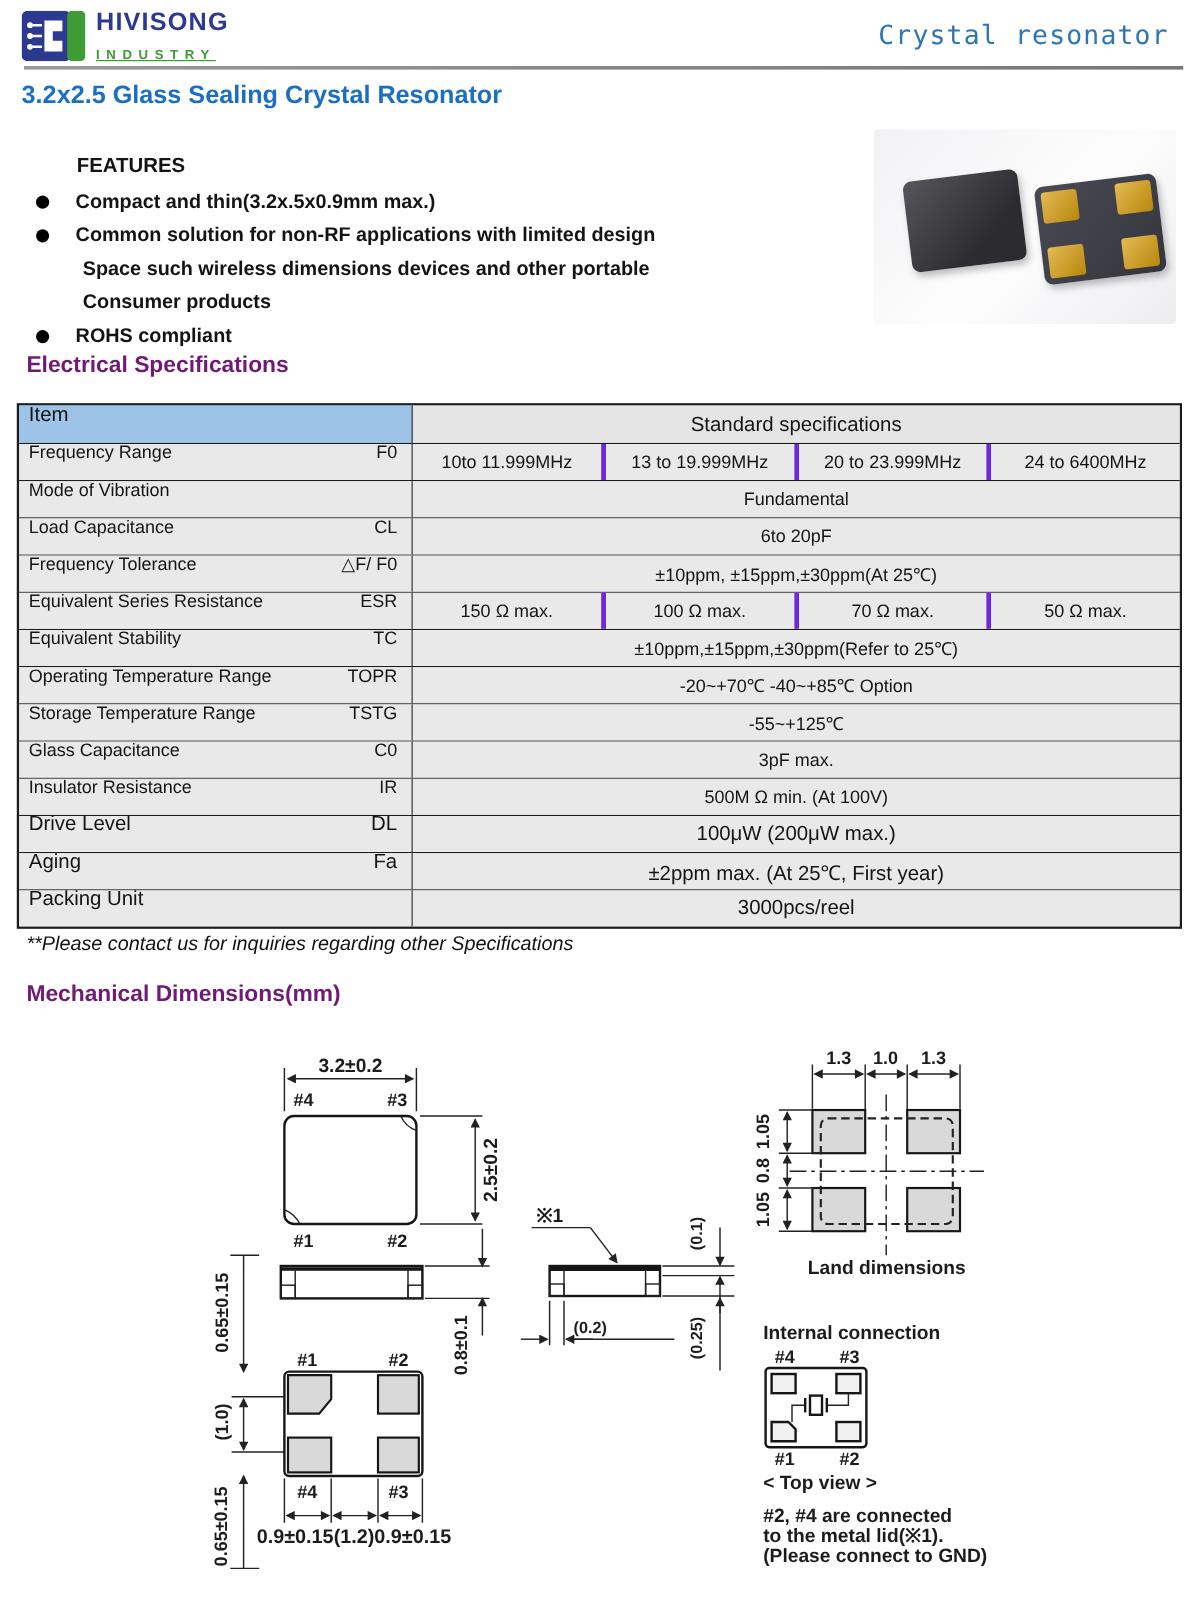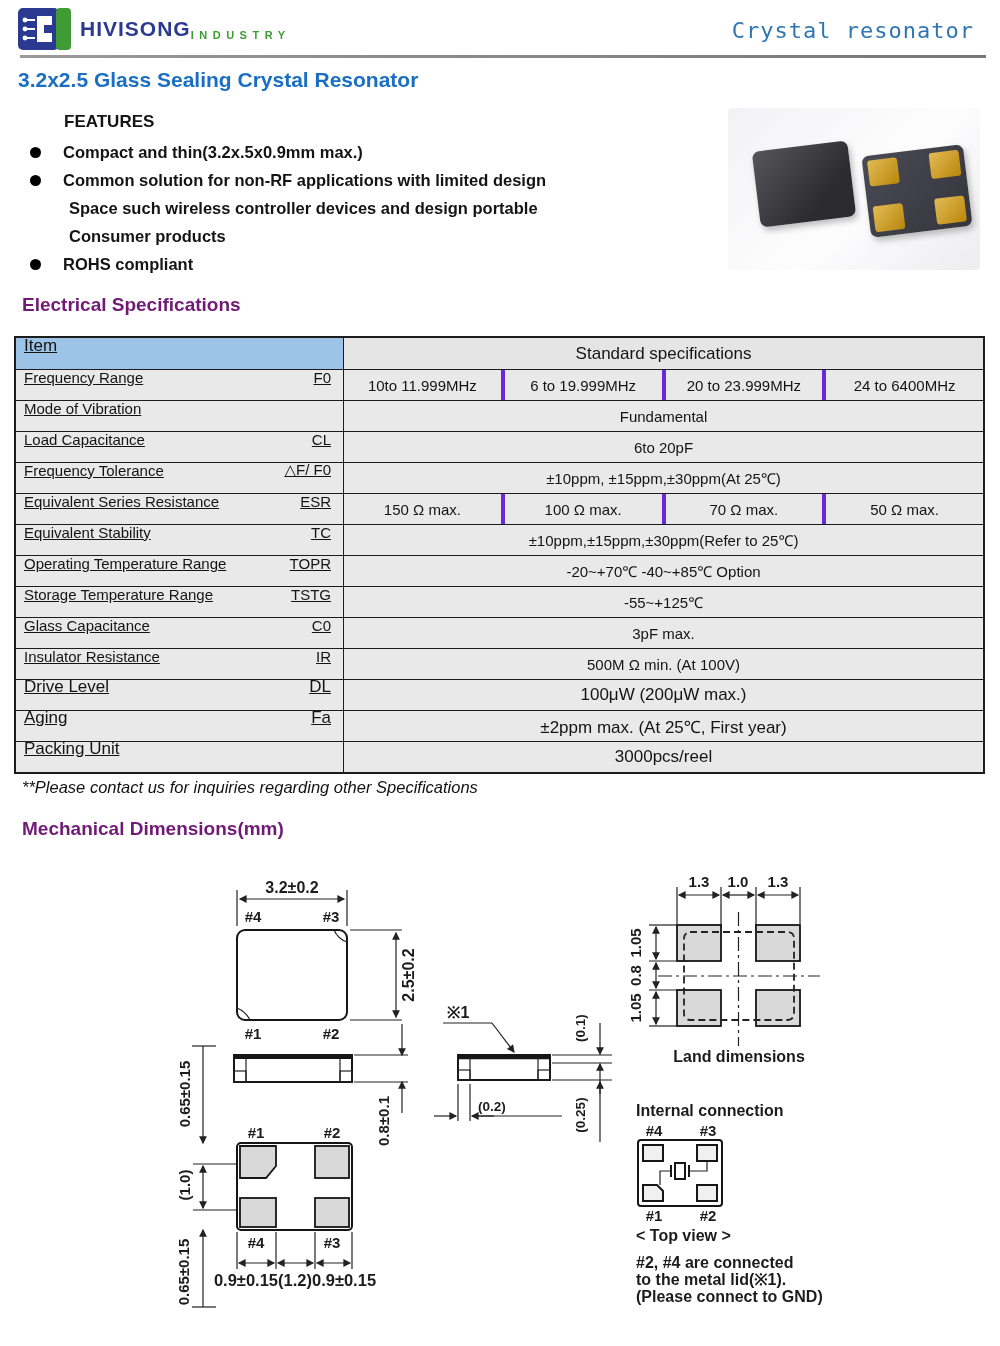--- a/index.html
+++ b/index.html
@@ -1,37 +1,37 @@
 <!DOCTYPE html>
 <html><head>
 <meta charset="utf-8">
 <style>
   html,body{margin:0;padding:0;background:#fff;}
   .page{position:relative;width:1000px;height:1346px;background:#ffffff;overflow:hidden;
         font-family:"Liberation Sans",sans-serif;color:#141414;}
 
   
   .logo{position:absolute;left:18px;top:8px;display:flex;align-items:center;gap:8px;}
-  .logo-text{display:flex;flex-direction:row;line-height:1;}
+  .logo-text{display:flex;flex-direction:column;line-height:1;}
   .logo-name{font-size:21px;font-weight:bold;color:#2b3990;letter-spacing:1px;}
-  .logo-sub{font-size:11px;font-weight:bold;color:#3f9c35;letter-spacing:5.5px;margin-top:12px;}
+  .logo-sub{font-size:11px;font-weight:bold;color:#3f9c35;letter-spacing:5.5px;margin-top:12px;text-decoration:underline;}
   .doc-type{position:absolute;right:26px;top:18px;font-family:"DejaVu Sans Mono",monospace;
             font-size:22px;color:#2e75b6;letter-spacing:1px;}
   .header-rule{position:absolute;left:20px;right:14px;top:55px;height:2.5px;
                background:linear-gradient(to right,#9a9a9a,#777);}
 
   
   .page-title{position:absolute;left:18px;top:68px;font-size:21px;font-weight:bold;color:#1a6fc4;}
   .section-heading{position:absolute;font-size:19px;font-weight:bold;color:#701a75;}
   .h-elec{left:22px;top:294px;}
   .h-mech{left:22px;top:818px;}
 
   
   .features{position:absolute;left:28px;top:112px;width:700px;}
-  .features-heading{margin:0 0 6px 36px;font-size:17px;font-weight:bold;}
+  .features-heading{margin:16px 0 6px 36px;font-size:17px;font-weight:bold;}
   .feat-item{display:flex;align-items:flex-start;}
   .bullet{width:11px;height:11px;border-radius:50%;background:#000;margin:9px 22px 0 2px;flex:0 0 auto;}
   .feat-lines{font-size:16.5px;font-weight:bold;line-height:28px;}
   .feat-lines .cont{padding-left:6px;}
 
   
   .photo{position:absolute;left:728px;top:108px;width:252px;height:162px;border-radius:4px;
          background:linear-gradient(135deg,#f2f2f4 0%,#fdfdfe 55%,#ededf0 100%);}
   .chip{position:absolute;border-radius:7px;}
   .chip-dark{left:28px;top:38px;width:96px;height:76px;transform:rotate(-7deg);
@@ -43,21 +43,21 @@
   .gpad.p1{left:5px;top:5px;} .gpad.p2{right:5px;top:5px;}
   .gpad.p3{left:5px;bottom:5px;} .gpad.p4{right:5px;bottom:5px;}
 
   
   .spec-table{position:absolute;left:14px;top:336px;width:971px;border:2px solid #1c1c1c;
               box-sizing:border-box;background:#e9e9e9;}
   .t-row{display:flex;height:31px;border-top:1.5px solid #1c1c1c;box-sizing:border-box;}
   .t-row:first-child{border-top:none;}
   .t-item{width:328px;flex:0 0 328px;border-right:1.5px solid #1c1c1c;box-sizing:border-box;
           display:flex;justify-content:space-between;align-items:center;
-          padding:0 12px 16px 8px;background:#e9e9e9;font-size:15px;text-decoration:underline;}
+          padding:0 12px 16px 8px;background:#e9e9e9;font-size:15px;}
   .t-head{background:#9dc3e6;}
   .t-head .t-item{background:#9dc3e6;font-size:17px;}
   .t-cell{flex:1;display:flex;align-items:center;justify-content:center;background:#e9e9e9;
           border-right:4px solid #6d28d9;box-sizing:border-box;font-size:15px;text-align:center;}
   .t-cell:last-child{border-right:none;}
   .t-head .t-cell{background:#e5e5e5;font-size:17px;border-right:none;}
   .t-row.big .t-item,.t-row.big .t-cell{font-size:17px;align-items:center;}
 
   .table-note{position:absolute;left:22px;top:778px;font-size:16.5px;color:#111;font-style:italic;}
 
@@ -103,21 +103,21 @@
     <div class="feat-item">
       <span class="bullet"></span>
       <div class="feat-lines">
           <div>Compact and thin(3.2x.5x0.9mm max.)</div>
         </div>
     </div>
     <div class="feat-item">
       <span class="bullet"></span>
       <div class="feat-lines">
         <div>Common solution for non-RF applications with limited design</div>
-        <div class="cont">Space such wireless controller devices and design portable</div>
+        <div class="cont">Space such wireless dimensions devices and other portable</div>
         <div class="cont">Consumer products</div>
       </div>
     </div>
     <div class="feat-item">
       <span class="bullet"></span>
       <div class="feat-lines">
           <div>ROHS compliant</div>
         </div>
     </div>
   </div>
@@ -141,21 +141,21 @@
         </div>
       <div class="t-cell">Standard specifications</div>
     </div>
 
     <div class="t-row">
       <div class="t-item">
           <span>Frequency Range</span>
           <span>F0</span>
         </div>
       <div class="t-cell">10to 11.999MHz</div>
-      <div class="t-cell">6 to 19.999MHz</div>
+      <div class="t-cell">13 to 19.999MHz</div>
       <div class="t-cell">20 to 23.999MHz</div>
       <div class="t-cell">24 to 6400MHz</div>
     </div>
 
     <div class="t-row">
       <div class="t-item">
           <span>Mode of Vibration</span>
           <span></span>
         </div>
       <div class="t-cell">Fundamental</div>

